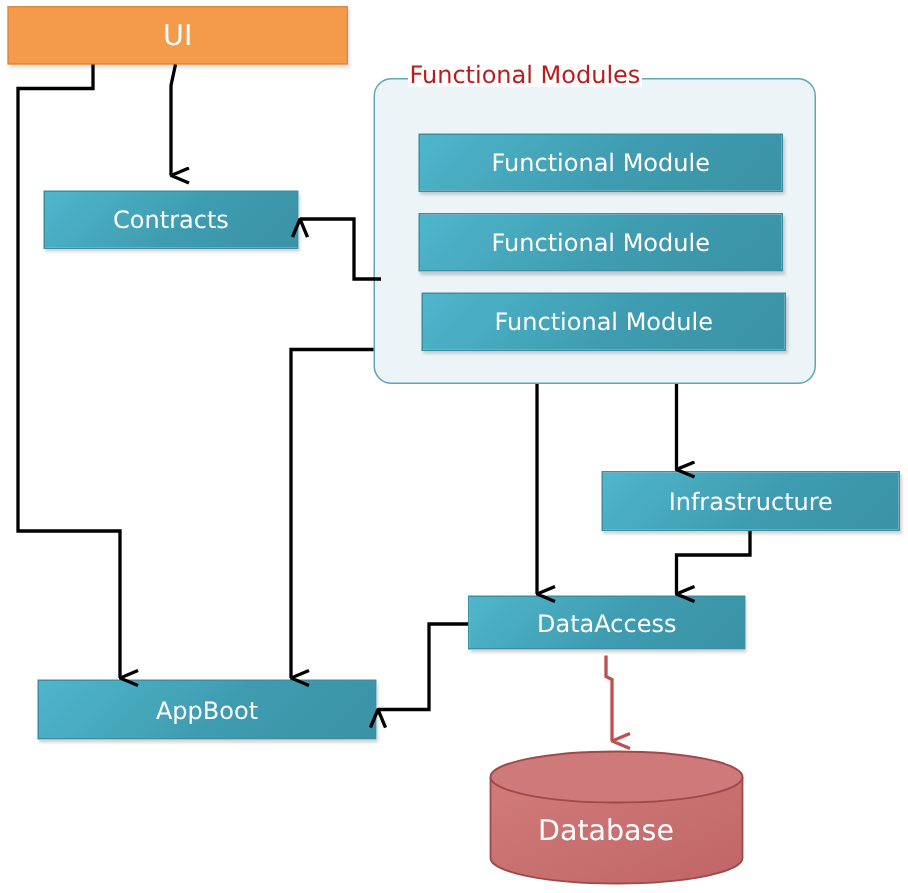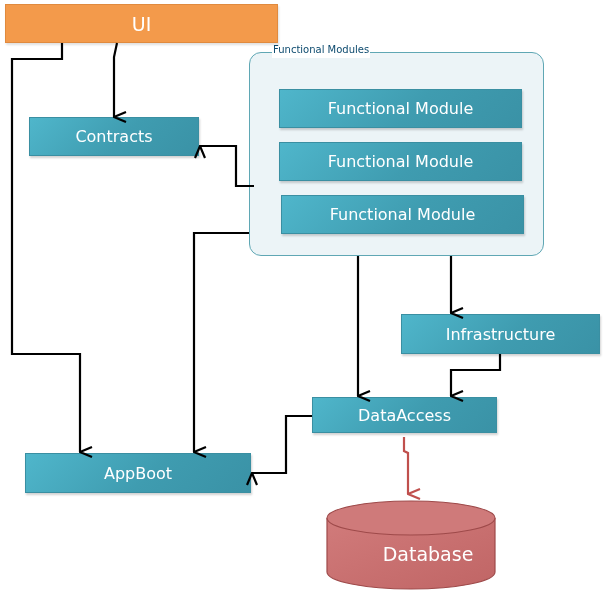--- a/index.html
+++ b/index.html
@@ -24,43 +24,43 @@
       position: absolute;
       left: 249px; top: 52px; width: 295px; height: 204px;
       border: 1.5px solid #5fa7b4;
       border-radius: 12px;
       background: #ecf4f7;
       box-sizing: border-box;
     }
     .group-label {
       position: absolute; left: 272px; top: 42px;
       background: #ffffff;
-      color: #0c4a6e;
-      font-size: 10px;
+      color: #b91c1c;
+      font-size: 16px;
       padding: 0 1px;
       line-height: 16px;
     }
     svg.wires { position: absolute; left: 0; top: 0; width: 605px; height: 595px; pointer-events: none; }
     .db-label {
-      position: absolute; left: 344px; top: 538px; width: 168px; height: 32px;
+      position: absolute; left: 320px; top: 538px; width: 168px; height: 32px;
       display: flex; align-items: center; justify-content: center;
       color: #ffffff; font-size: 19px;
     }
   </style>
 </head>
 <body>
 
 <div class="group"></div>
 <div class="group-label">Functional Modules</div>
 
-<div class="box ui-box" style="left:5px; top:4px; width:273px; height:39px;align-items:center;">
+<div class="box ui-box" style="left:5px; top:4px; width:227px; height:39px;align-items:center;">
   <span>UI</span>
 </div>
 
-<div class="box" style="left:29px; top:117px; width:170px; height:39px;">
+<div class="box" style="left:29px; top:127px; width:170px; height:39px;">
   <span>Contracts</span>
 </div>
 
 <div class="box" style="left:279px; top:89px; width:243px; height:39px;">
   <span>Functional Module</span>
 </div>
 
 <div class="box" style="left:279px; top:142px; width:243px; height:39px;">
   <span>Functional Module</span>
 </div>

